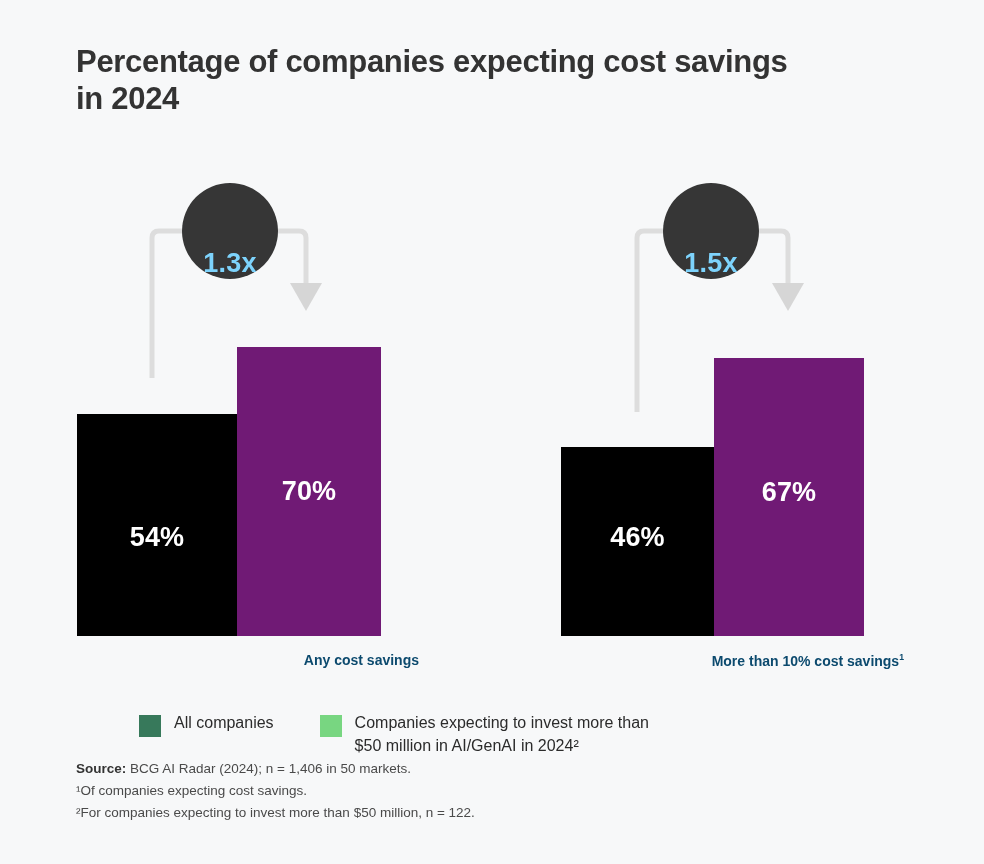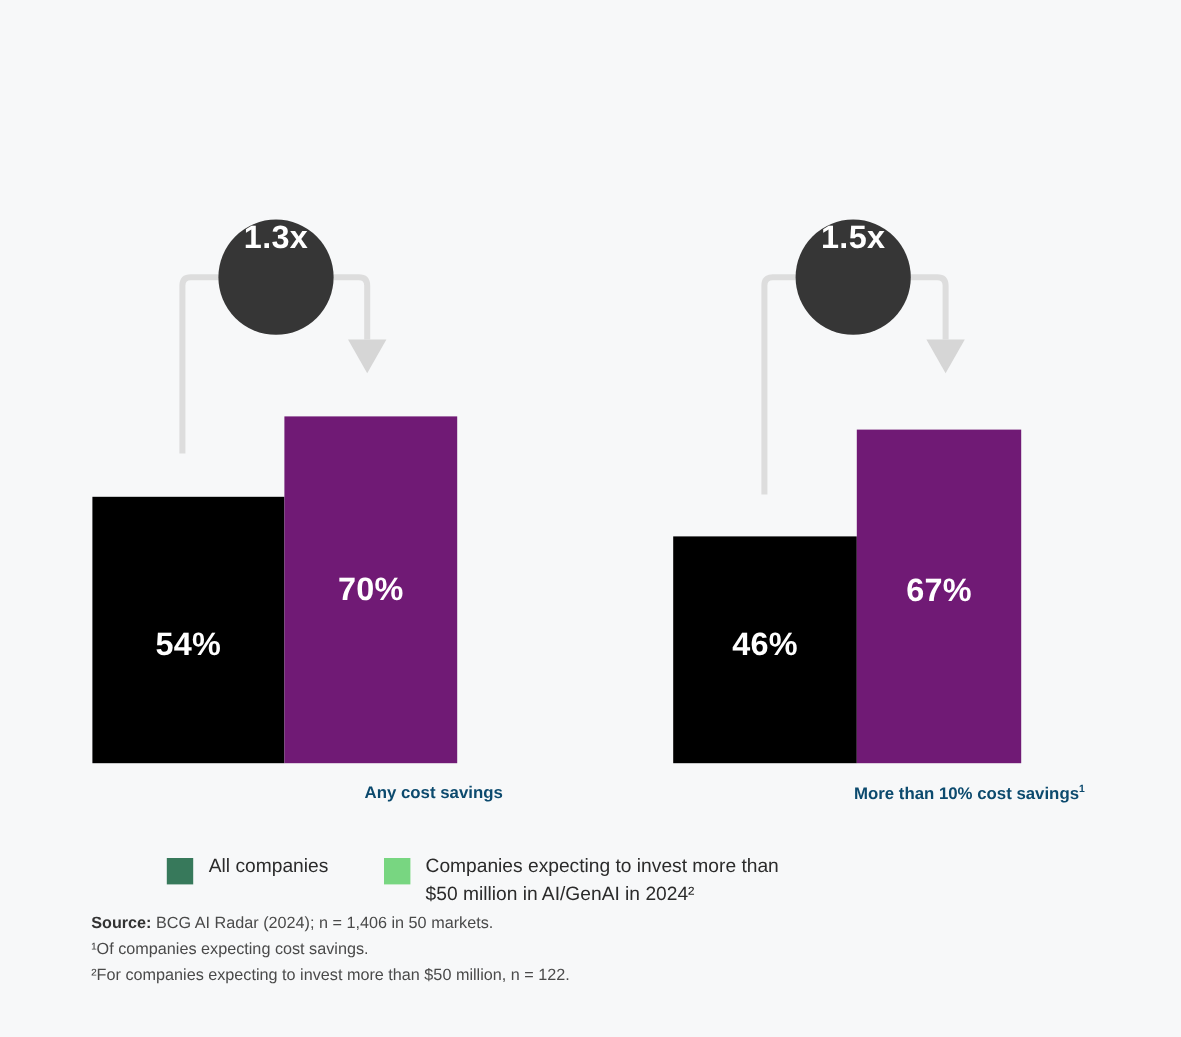--- a/index.html
+++ b/index.html
@@ -86,23 +86,23 @@
     pointer-events: none;
   }
 
   .badge {
     position: absolute;
     width: 96px;
     height: 96px;
     border-radius: 50%;
     background: #363636;
     display: flex;
-    align-items: flex-start;
+    align-items: flex-end;
     justify-content: center;
-    color: #ffffff;
+    color: #7dd3fc;
     font-size: 27px;
     font-weight: bold;
     letter-spacing: 0.3px;
   }
 
   
   .legend {
     position: absolute;
     left: 139px;
     top: 712px;
@@ -139,20 +139,22 @@
     line-height: 1.62;
   }
   .footnotes .src-label { font-weight: bold; color: #333333; }
   .footnotes div { white-space: nowrap; }
 </style>
 </head>
 <body>
 
 <div class="canvas">
 
+  <div class="chart-title">Percentage of companies expecting cost savings
+in 2024</div>
 
   <svg class="connector-svg" viewBox="0 0 984 864" width="984" height="864">
 
     <path d="M 152 378 L 152 238 Q 152 231 159 231 L 299 231 Q 306 231 306 238 L 306 283" fill="none" stroke="#dddddd" stroke-width="5" stroke-linecap="butt"></path>
     <polygon points="290,283 322,283 306,311" fill="#d6d6d6"></polygon>
 
     <path d="M 637 412 L 637 238 Q 637 231 644 231 L 781 231 Q 788 231 788 238 L 788 283" fill="none" stroke="#dddddd" stroke-width="5" stroke-linecap="butt"></path>
     <polygon points="772,283 804,283 788,311" fill="#d6d6d6"></polygon>
   </svg>
 
@@ -168,21 +170,21 @@
     <div class="bar bar-dark" style="left:77px; top:414px; width:160px; height:222px;">
       <div class="bar-value" style="top:108px;">54%</div>
     </div>
     <div class="bar bar-light" style="left:237px; top:347px; width:144px; height:289px;">
       <div class="bar-value" style="top:129px;">70%</div>
     </div>
 
     <div class="bar bar-dark" style="left:561px; top:447px; width:153px; height:189px;">
       <div class="bar-value" style="top:75px;">46%</div>
     </div>
-    <div class="bar bar-light" style="left:714px; top:358px; width:137px; height:278px;">
+    <div class="bar bar-light" style="left:714px; top:358px; width:150px; height:278px;">
       <div class="bar-value" style="top:119px;">67%</div>
     </div>
   </div>
 
   <div class="cat-label" style="left:37px; top:652px; width:382px;">
     <span>Any cost savings</span>
   </div>
   <div class="cat-label" style="left:522px; top:652px; width:382px;">
     <span>More than 10% cost savings</span><sup>1</sup>
   </div>

